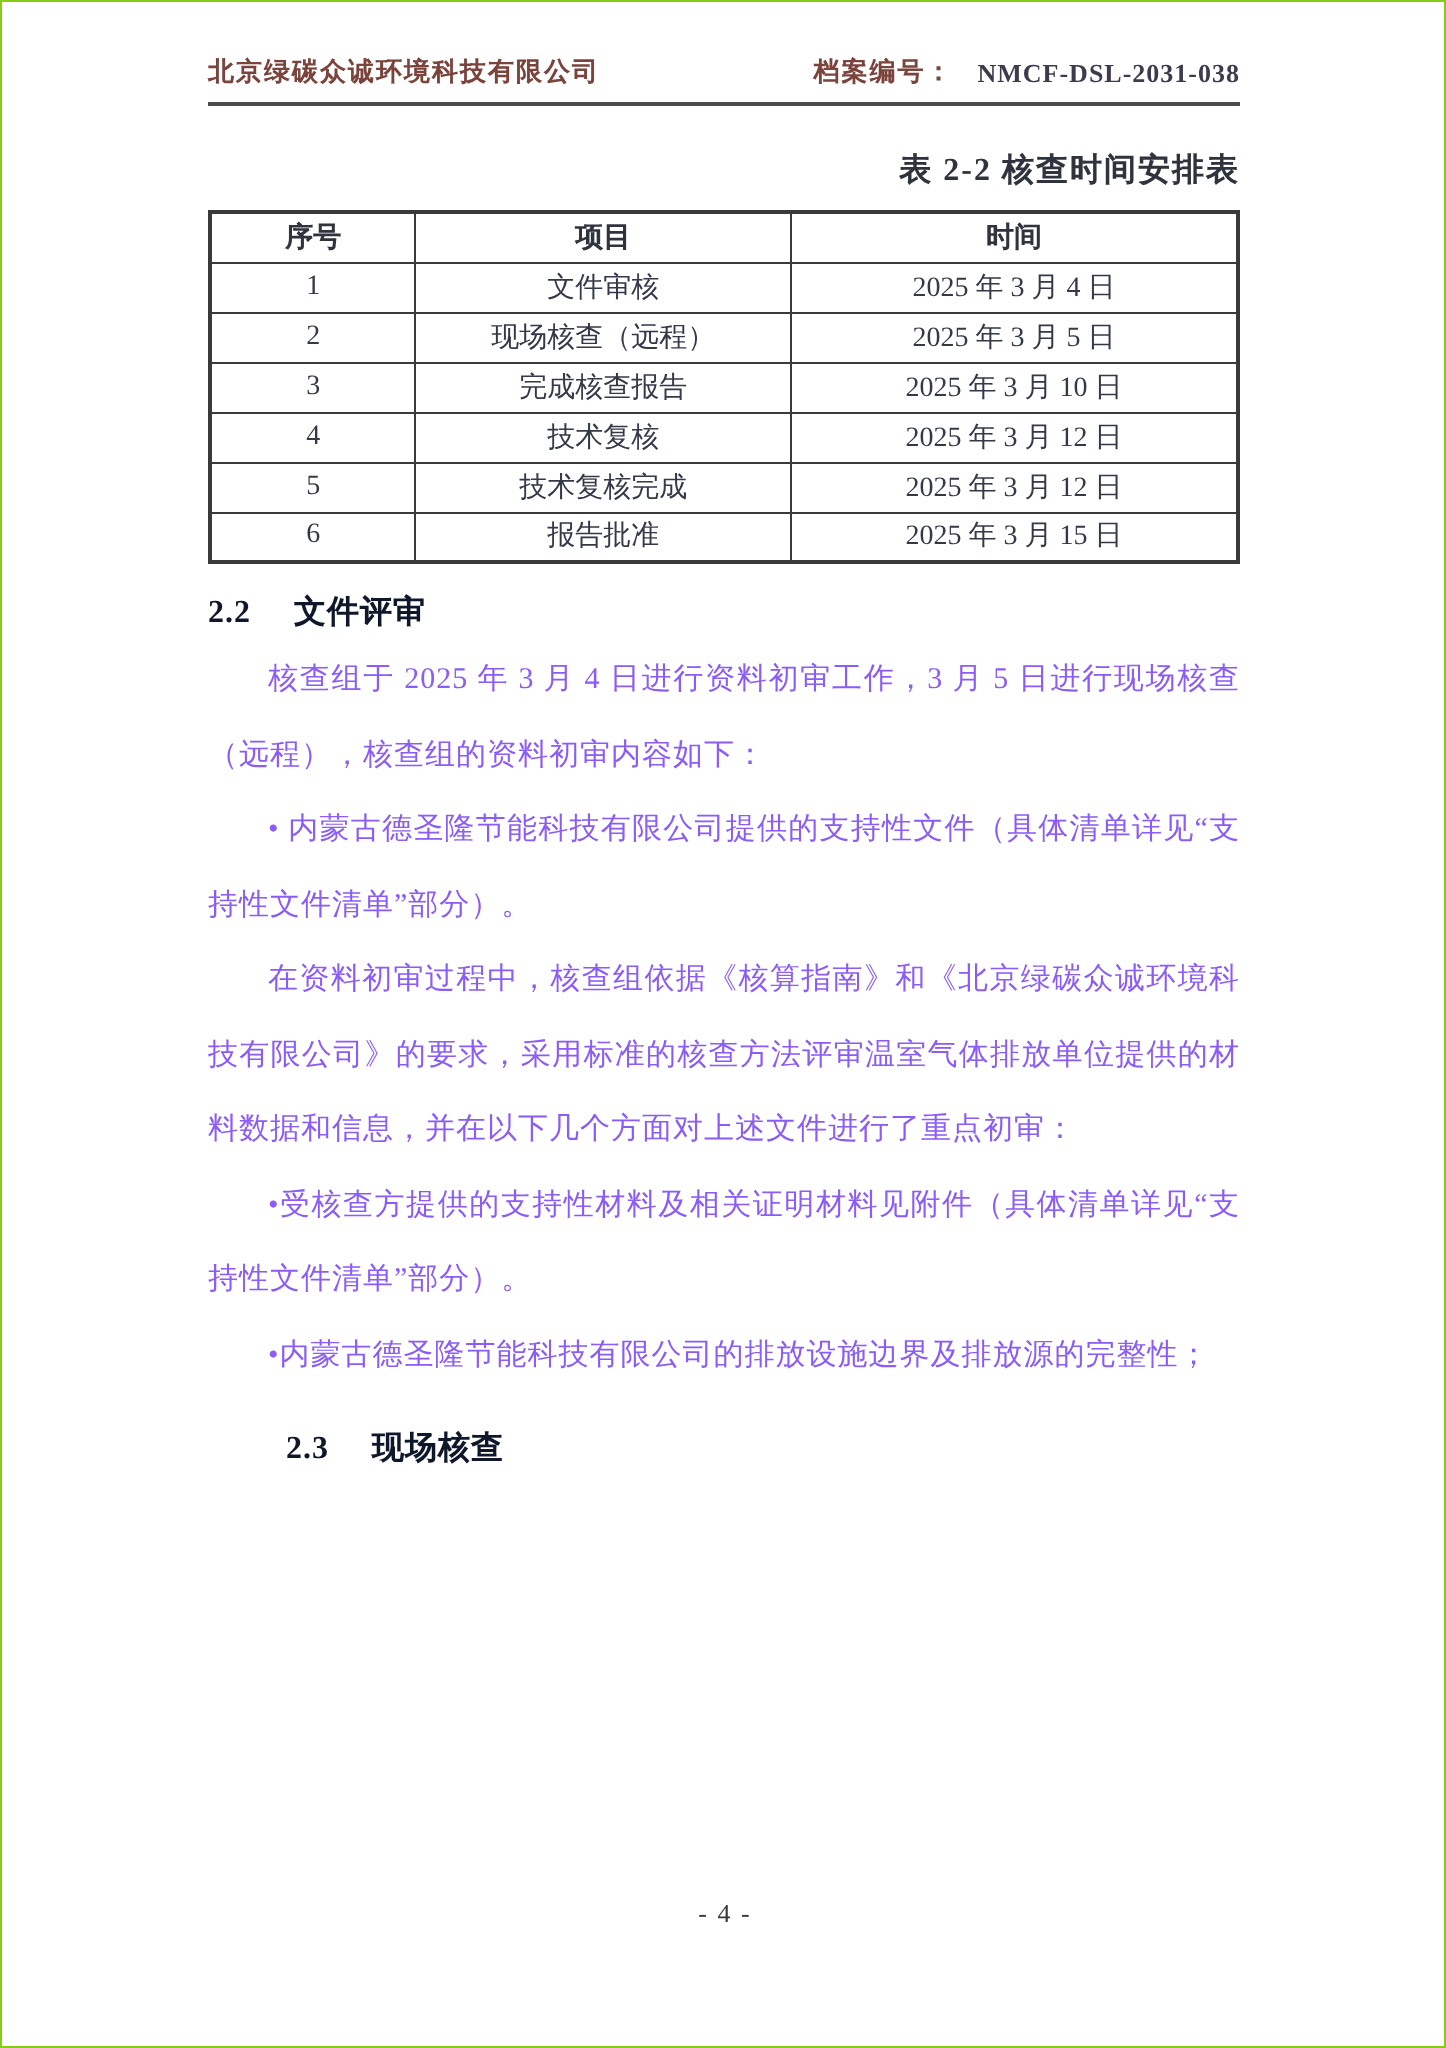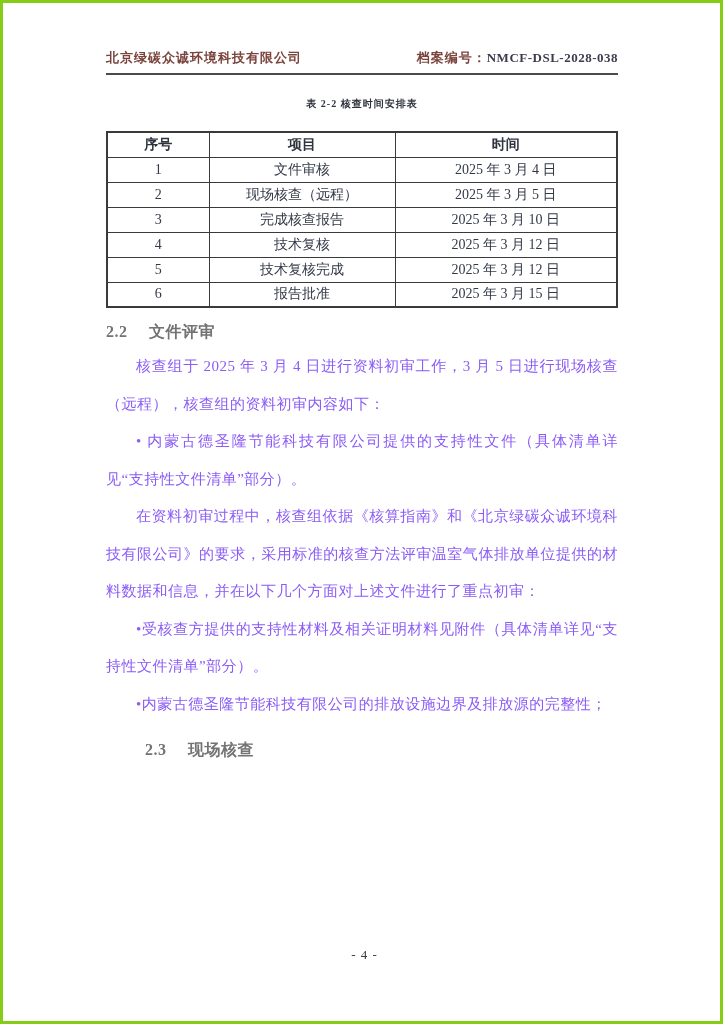--- a/index.html
+++ b/index.html
@@ -5,60 +5,60 @@
   * { margin: 0; padding: 0; box-sizing: border-box; }
   html, body { background: #ffffff; }
   body {
     font-family: "Liberation Serif", "DejaVu Serif", serif;
     width: 723px; height: 1024px;
     position: relative; overflow: hidden;
   }
   .page {
     position: absolute; inset: 0;
     background: #ffffff;
-    border: 3px solid #84cc16;
-    padding: 46px 102px 0 103px;
+    border: 1px solid #84cc16;
+    padding: 26px 102px 0 103px;
     color: #333947;
   }
   
   .hdr {
     display: flex; justify-content: space-between; align-items: flex-end;
     font-size: 13px; font-weight: 600; letter-spacing: 1px;
     color: #7a443d;
   }
-  .hdr .archive { display: flex; align-items: center; }
+  .hdr .archive { display: flex; gap: 12px; align-items: flex-end; }
   .hdr .code {
     font-weight: 700; letter-spacing: 0.5px;
     color: #403a4e;
   }
   .hdr-rule { border-bottom: 2px solid #4b4b4b; margin-top: 6px; }
   
   .tbl-title {
-    text-align: center; font-weight: 700; font-size: 10px;
+    text-align: right; font-weight: 700; font-size: 16px;
     letter-spacing: 1px; color: #2e333d;
     margin-top: 22px;
   }
   table.schedule {
     width: 100%; border-collapse: collapse; table-layout: fixed;
-    margin-top: 20px;
+    margin-top: 9px;
     font-size: 14px; color: #333947;
   }
   table.schedule th, table.schedule td {
     border: 1px solid #3a3a3a;
     text-align: center; vertical-align: middle;
     height: 25px; padding: 0 2px;
   }
   table.schedule { border: 2px solid #3a3a3a; }
   table.schedule th { font-weight: 700; color: #2e333d; }
   .col-seq  { width: 20%; }
   .col-item { width: 36.5%; }
   .col-time { width: 43.5%; }
   
   .h2 {
-    font-size: 16px; font-weight: 700; color: #737373;
+    font-size: 16px; font-weight: 700; color: #0f172a;
     letter-spacing: 0.5px;
     margin-top: 14px; margin-bottom: 5px;
   }
   .h2 .h-num { margin-right: 17px; }
   .h2.indent { margin-left: 39px; margin-top: 17px; margin-bottom: 7px; }
   p.body-p {
     font-size: 15px; line-height: 37.5px;
     text-align: justify; text-indent: 2em;
     letter-spacing: 0.5px;
     color: #8b5cf6;
@@ -72,21 +72,21 @@
 </style>
 </head>
 <body>
 
 <div class="page">
 
   <div class="hdr">
     <span>北京绿碳众诚环境科技有限公司</span>
     <span class="archive">
       <span>档案编号：</span>
-      <span class="code">NMCF-DSL-2028-038</span>
+      <span class="code">NMCF-DSL-2031-038</span>
     </span>
   </div>
   <div class="hdr-rule"></div>
 
   <div class="tbl-title">表 2-2  核查时间安排表</div>
 
   <table class="schedule">
     <colgroup>
       <col class="col-seq">
         <col class="col-item">

